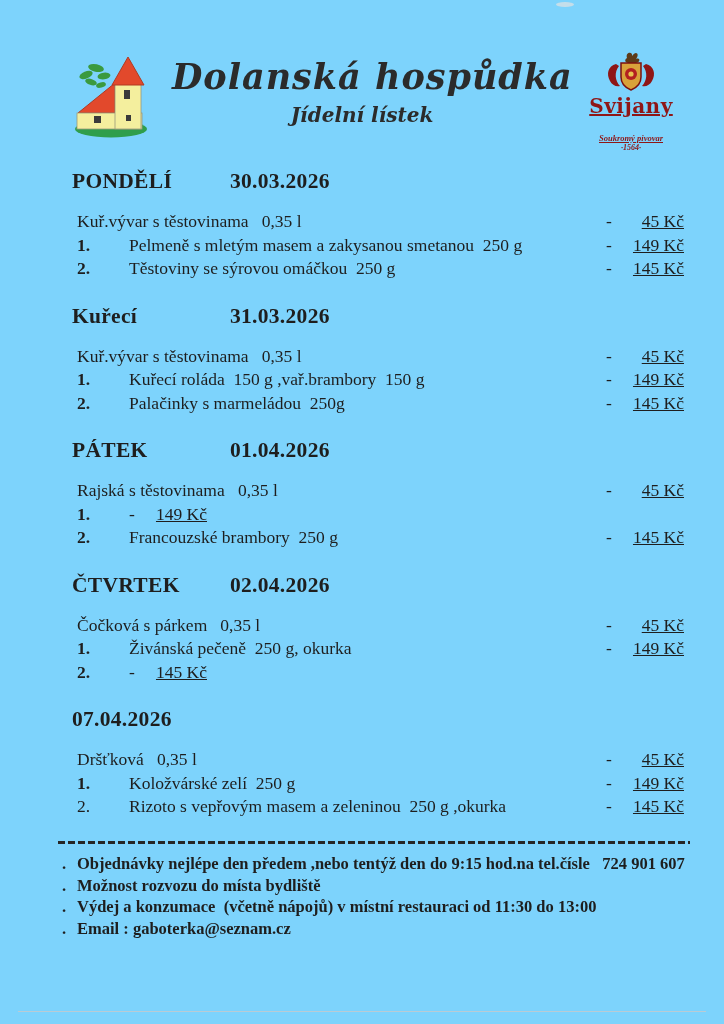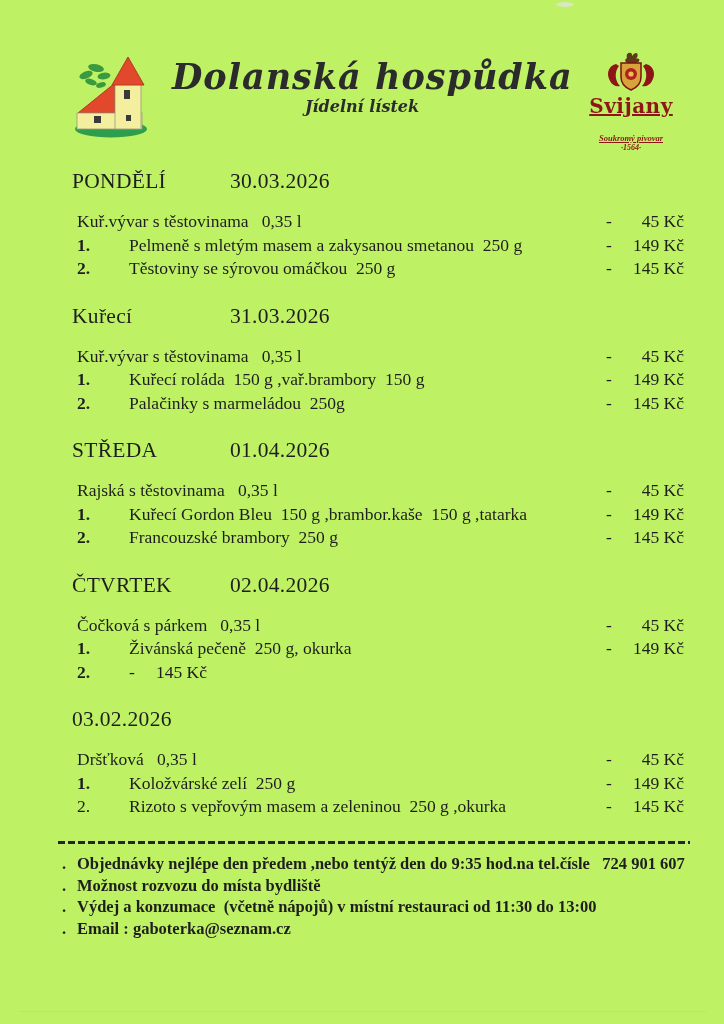--- a/index.html
+++ b/index.html
@@ -2,61 +2,61 @@
 <html lang="cs"><head>
 <meta charset="utf-8">
 <style>
   html,body { margin:0; padding:0; background:#ffffff; }
   body {
     width:724px; height:1024px;
     font-family:"Liberation Serif", serif;
     color:#1e1e1e;
     -webkit-font-smoothing:antialiased;
   }
-  .page { position:relative; width:724px; height:1024px; overflow:hidden; background:#bef264; }
+  .page { position:relative; width:724px; height:1024px; overflow:hidden; background:#7dd3fc; }
 
   
   .header { position:absolute; top:50px; left:0; right:0; height:100px; }
   .church-logo { position:absolute; left:74px; top:2px; width:80px; height:90px; }
   .title-block { position:absolute; left:50%; top:6px; transform:translateX(-50%); width:380px; text-align:center; }
   .title {
     font-family:"DejaVu Serif", serif;
     font-weight:700; font-style:italic;
     font-size:35px; letter-spacing:1px; color:#2b2b2b;
     white-space:nowrap;
   }
   .subtitle {
     font-family:"DejaVu Serif", serif;
     font-weight:700; font-style:italic;
-    font-size:16px; color:#2b2b2b;
+    font-size:20px; margin-top:6px; color:#2b2b2b;
   }
   .svijany { position:absolute; right:40px; top:0; width:106px; text-align:center; color:#8f1616; }
   .svijany-crest { display:block; margin:0 auto; }
   .svijany-name {
     font-family:"DejaVu Serif", serif;
     font-weight:700; font-size:20px; line-height:20px;
     text-decoration:underline; letter-spacing:.5px;
     color:#8f1616; white-space:nowrap;
   }
   .svijany-tagline { font-style:italic; font-weight:700; font-size:8.5px; margin-top:17px; color:#8f1616;text-decoration:underline; }
   .svijany-year    { font-style:italic; font-weight:700; font-size:8px;  color:#8f1616; }
 
   
   .menu { position:absolute; top:168px; left:72px; right:40px; }
   .day-section { margin-bottom:22px; }
-  .day-header { display:flex; font-weight:400; font-size:21.5px; line-height:26px; margin-bottom:16px; letter-spacing:.3px; }
+  .day-header { display:flex; font-weight:700; font-size:21.5px; line-height:26px; margin-bottom:16px; letter-spacing:.3px; }
   .day-name { width:158px; flex:none; white-space:pre; }
   .day-date { flex:none; }
   .item-row { display:flex; font-size:17.5px; line-height:23.5px; padding-left:5px;gap:31px; }
   .item-num { flex:none; width:21px; font-weight:700; }
   .item-num.regular { font-weight:400; }
   .item-text { flex:1; white-space:pre-wrap; }
   .item-price { flex:none; display:flex; width:78px; }
   .price-dash { flex:none; width:12px; }
-  .price-val { flex:1; text-align:right; white-space:pre; }
+  .price-val { flex:1; text-align:right; white-space:pre;text-decoration:underline; }
 
   
   .footer { position:absolute; left:58px; right:34px; top:841px; }
   .divider {
     height:3px;
     background:repeating-linear-gradient(90deg, #262626 0px, #262626 7px, transparent 7px, transparent 10px);
     margin-bottom:9px;
   }
   .note-row { display:flex; font-weight:700; font-size:16.5px; line-height:21.5px; padding-left:4px; }
   .note-bullet { flex:none; width:15px; font-weight:700; }
@@ -180,33 +180,32 @@
           <span class="item-num">2.</span>
           <span class="item-text">Palačinky s marmeládou  250g</span>
           <span class="item-price">
             <span class="price-dash">-</span>
             <span class="price-val">145 Kč</span>
           </span>
         </div>
       </section>
       <section class="day-section">
         <div class="day-header">
-          <span class="day-name">STŘEDA</span>
+          <span class="day-name">PÁTEK</span>
           <span class="day-date">01.04.2026</span>
         </div>
         <div class="item-row">
           <span class="item-text">Rajská s těstovinama   0,35 l</span>
           <span class="item-price">
             <span class="price-dash">-</span>
             <span class="price-val">45 Kč</span>
           </span>
         </div>
         <div class="item-row">
           <span class="item-num">1.</span>
-          <span class="item-text">Kuřecí Gordon Bleu  150 g ,brambor.kaše  150 g ,tatarka</span>
           <span class="item-price">
             <span class="price-dash">-</span>
             <span class="price-val">149 Kč</span>
           </span>
         </div>
         <div class="item-row">
           <span class="item-num">2.</span>
           <span class="item-text">Francouzské brambory  250 g</span>
           <span class="item-price">
             <span class="price-dash">-</span>
@@ -237,21 +236,21 @@
         <div class="item-row">
           <span class="item-num">2.</span>
           <span class="item-price">
             <span class="price-dash">-</span>
             <span class="price-val">145 Kč</span>
           </span>
         </div>
       </section>
       <section class="day-section">
         <div class="day-header">
-          <span class="day-date">03.02.2026</span>
+          <span class="day-date">07.04.2026</span>
         </div>
         <div class="item-row">
           <span class="item-text">Dršťková   0,35 l</span>
           <span class="item-price">
             <span class="price-dash">-</span>
             <span class="price-val">45 Kč</span>
           </span>
         </div>
         <div class="item-row">
           <span class="item-num">1.</span>
@@ -270,21 +269,21 @@
           </span>
         </div>
       </section>
     </div>
 
   <div class="footer">
     <div class="divider"></div>
     <div>
         <div class="note-row">
           <span class="note-bullet">.</span>
-          <span class="note-text">Objednávky nejlépe den předem ,nebo tentýž den do 9:35 hod.na tel.čísle   724 901 607</span>
+          <span class="note-text">Objednávky nejlépe den předem ,nebo tentýž den do 9:15 hod.na tel.čísle   724 901 607</span>
         </div>
         <div class="note-row">
           <span class="note-bullet">.</span>
           <span class="note-text">Možnost rozvozu do místa bydliště</span>
         </div>
         <div class="note-row">
           <span class="note-bullet">.</span>
           <span class="note-text">Výdej a konzumace  (včetně nápojů) v místní restauraci od 11:30 do 13:00</span>
         </div>
         <div class="note-row">

